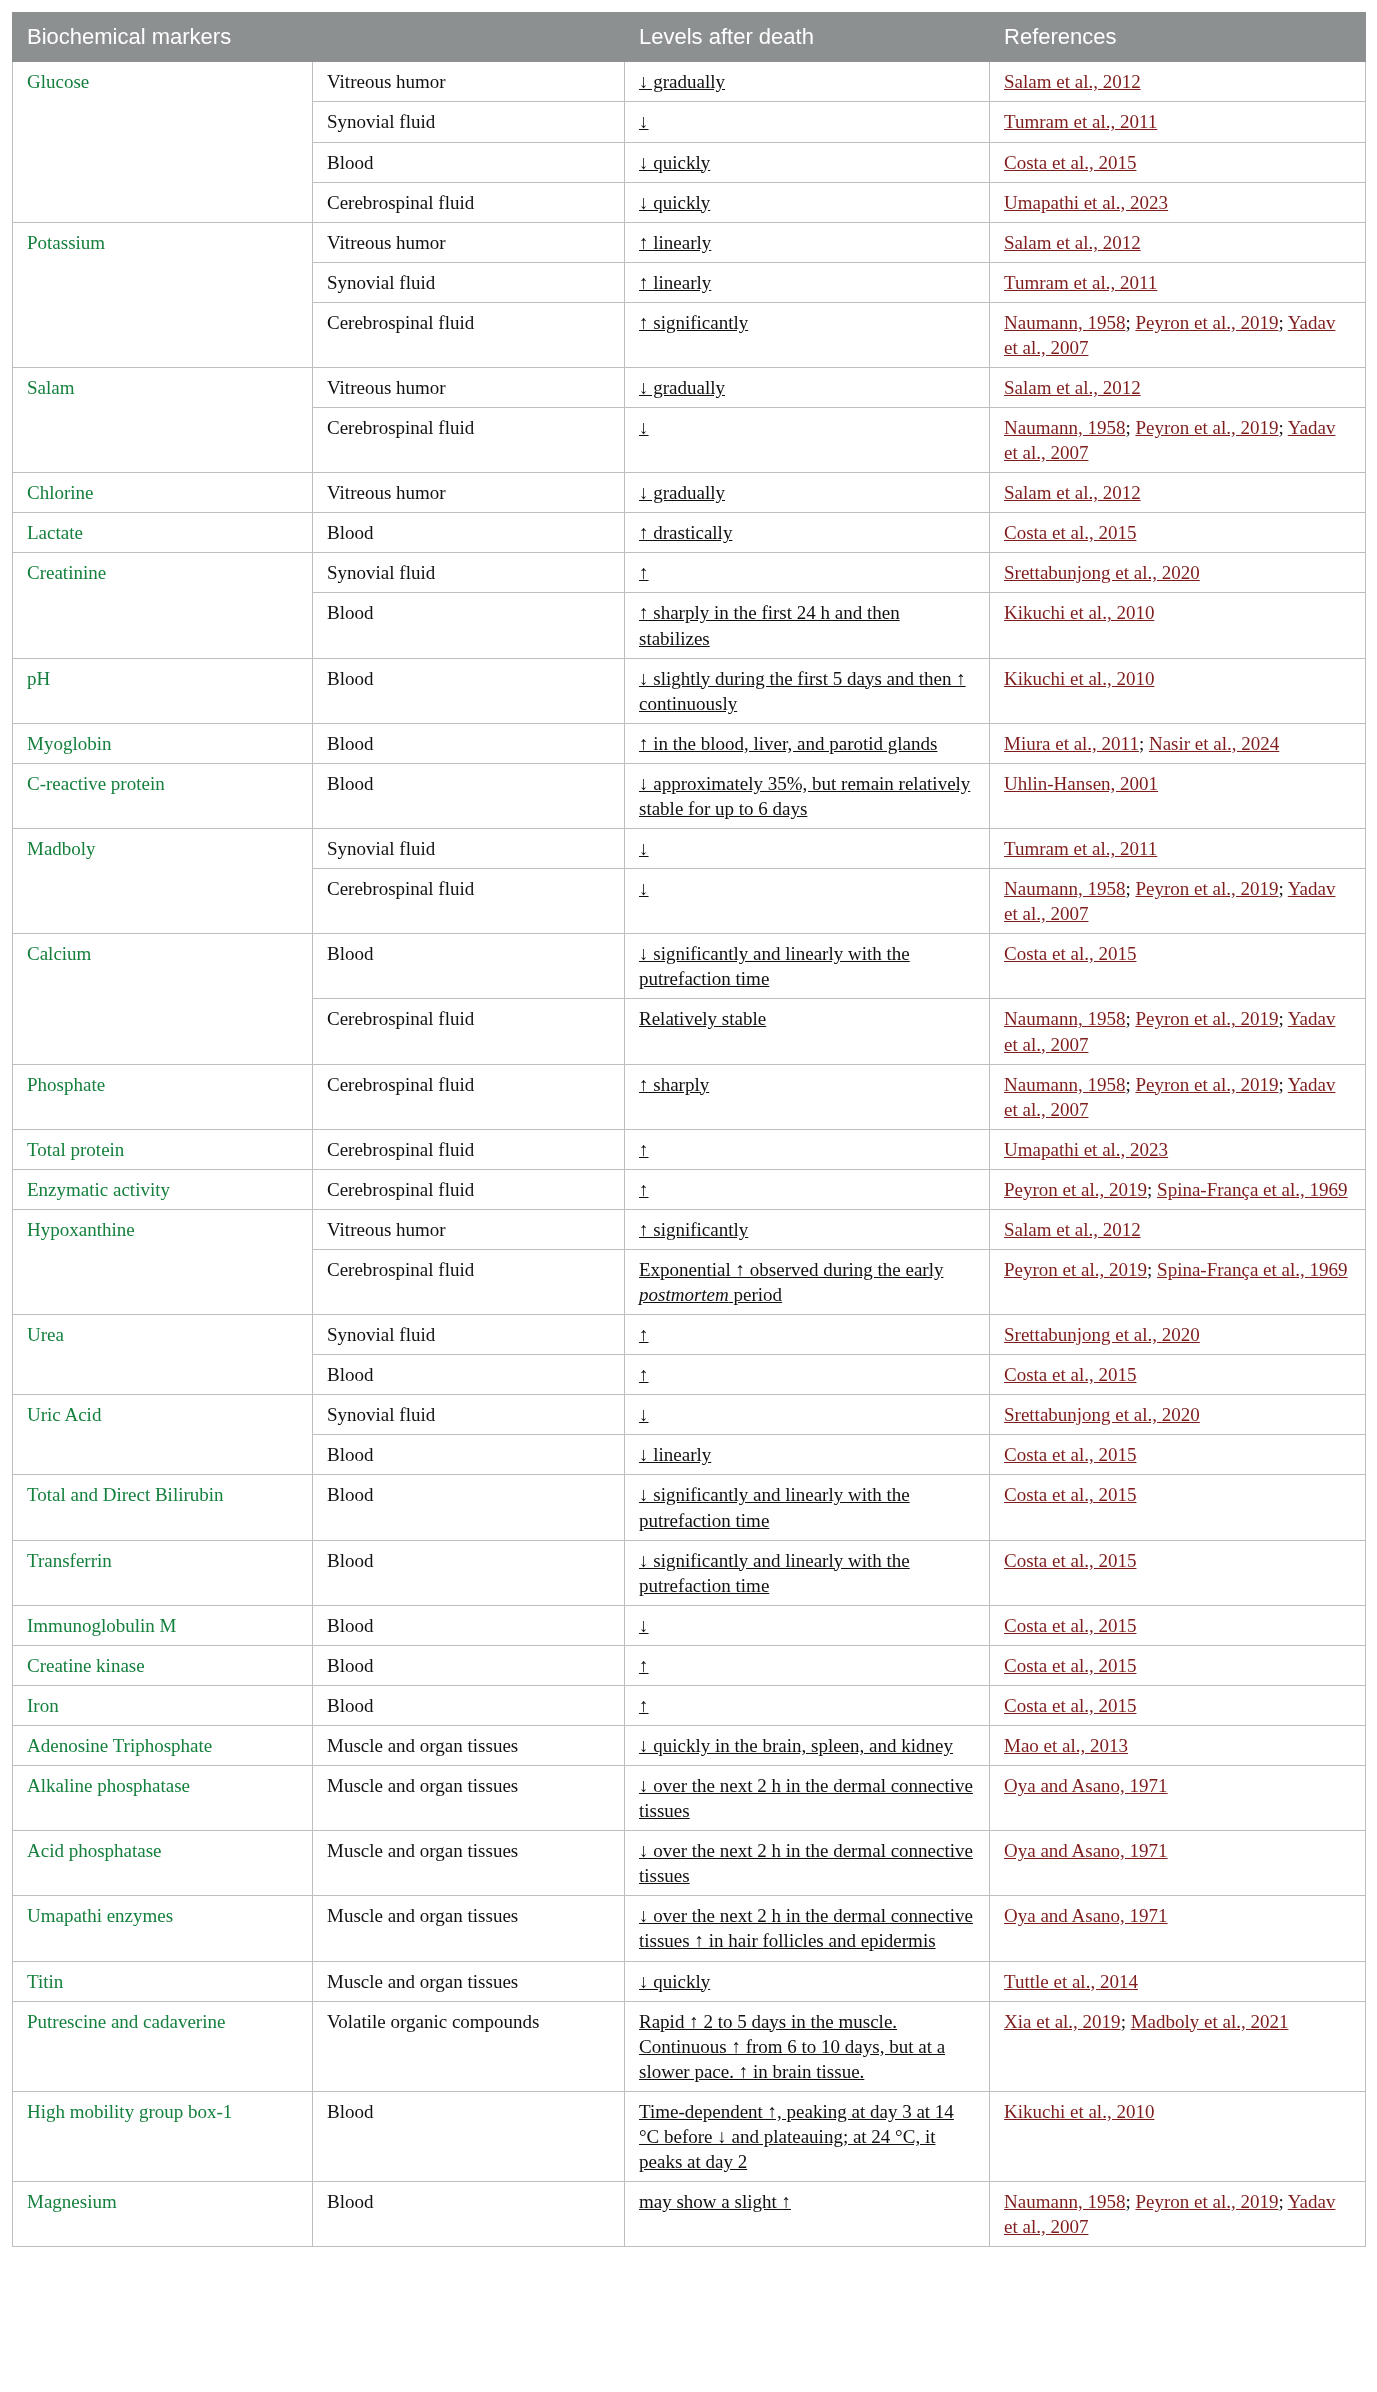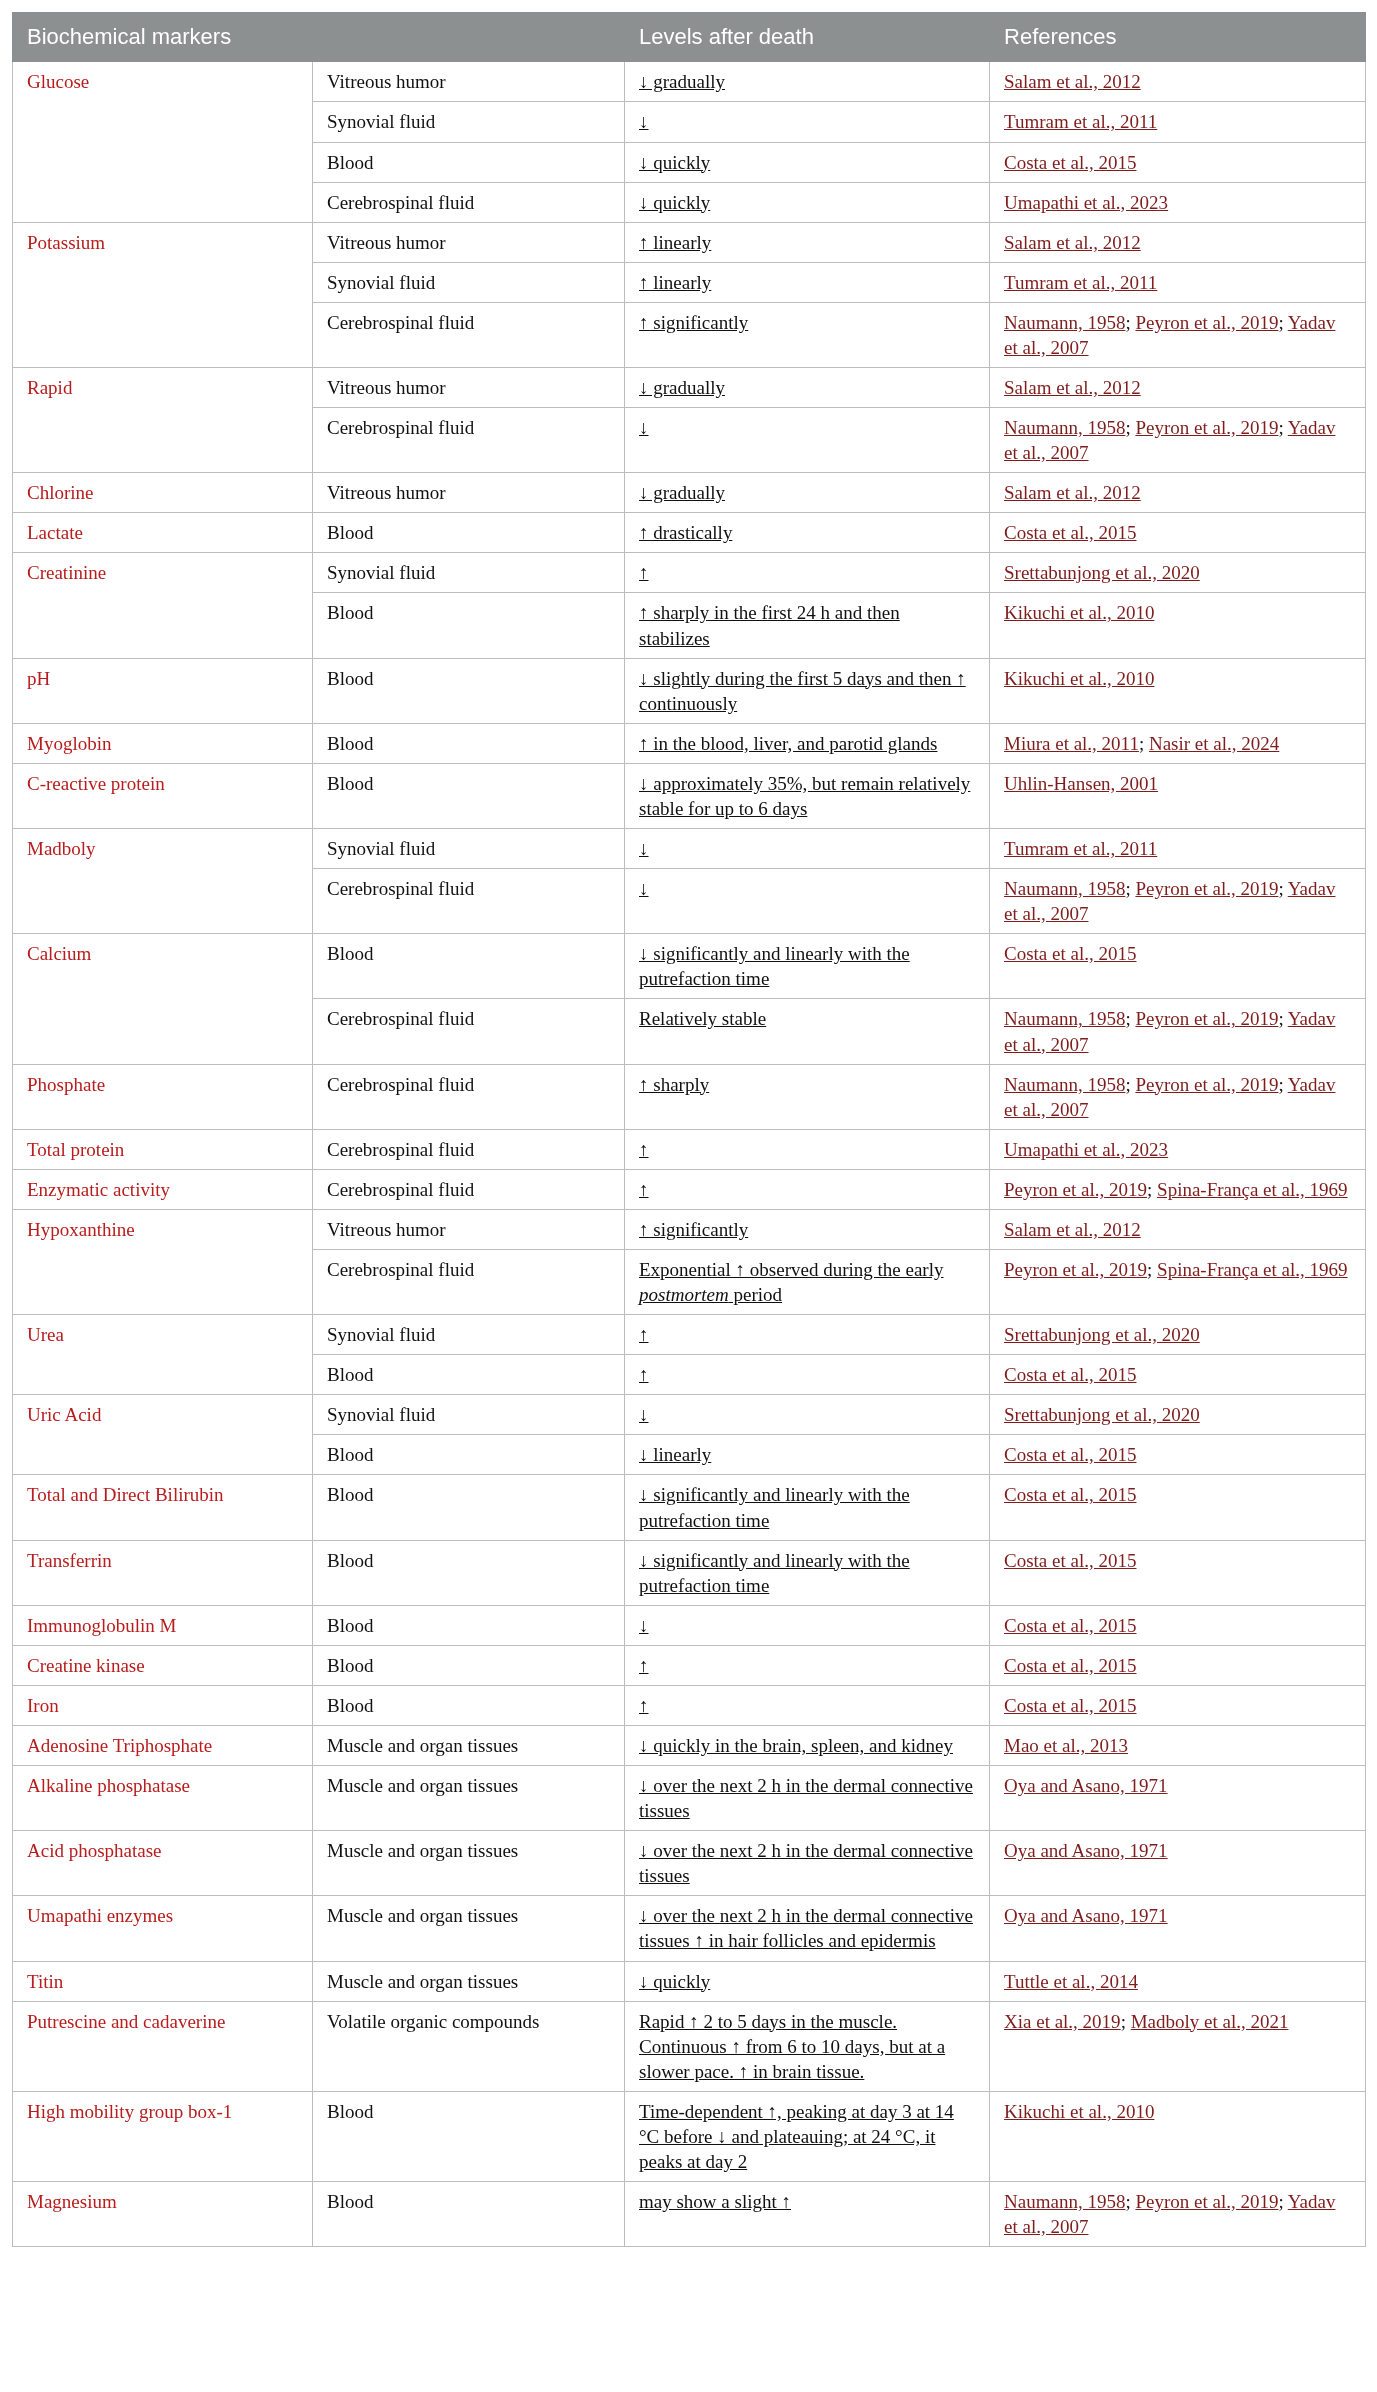--- a/index.html
+++ b/index.html
@@ -35,21 +35,21 @@
   }
   table.markers td {
     border: 1px solid #bdbdbd;
     vertical-align: top;
     padding: 7px 14px;
     font-size: 19px;
     line-height: 1.32;
     word-wrap: break-word;
   }
   td.marker-cell {
-    color: #b91c1c;
+    color: #15803d;
   }
   td.fluid-cell {
     color: #111111;
     margin-top: 27px;
   }
   td.level-cell {
     color: #111111;
     text-decoration: underline;
   }
   .ref {
@@ -115,21 +115,21 @@
           <td class="fluid-cell">Synovial fluid</td>
           <td class="level-cell">↑ linearly</td>
           <td class="refs-cell"><span class="ref">Tumram et al., 2011</span></td>
         </tr>
         <tr>
           <td class="fluid-cell">Cerebrospinal fluid</td>
           <td class="level-cell">↑ significantly</td>
           <td class="refs-cell"><span class="ref">Naumann, 1958</span><span class="ref-sep">; </span><span class="ref">Peyron et al., 2019</span><span class="ref-sep">; </span><span class="ref">Yadav et al., 2007</span></td>
         </tr>
         <tr>
-          <td class="marker-cell" rowspan="2">Rapid</td>
+          <td class="marker-cell" rowspan="2">Salam</td>
           <td class="fluid-cell">Vitreous humor</td>
           <td class="level-cell">↓ gradually</td>
           <td class="refs-cell"><span class="ref">Salam et al., 2012</span></td>
         </tr>
         <tr>
           <td class="fluid-cell">Cerebrospinal fluid</td>
           <td class="level-cell">↓</td>
           <td class="refs-cell"><span class="ref">Naumann, 1958</span><span class="ref-sep">; </span><span class="ref">Peyron et al., 2019</span><span class="ref-sep">; </span><span class="ref">Yadav et al., 2007</span></td>
         </tr>
         <tr>

